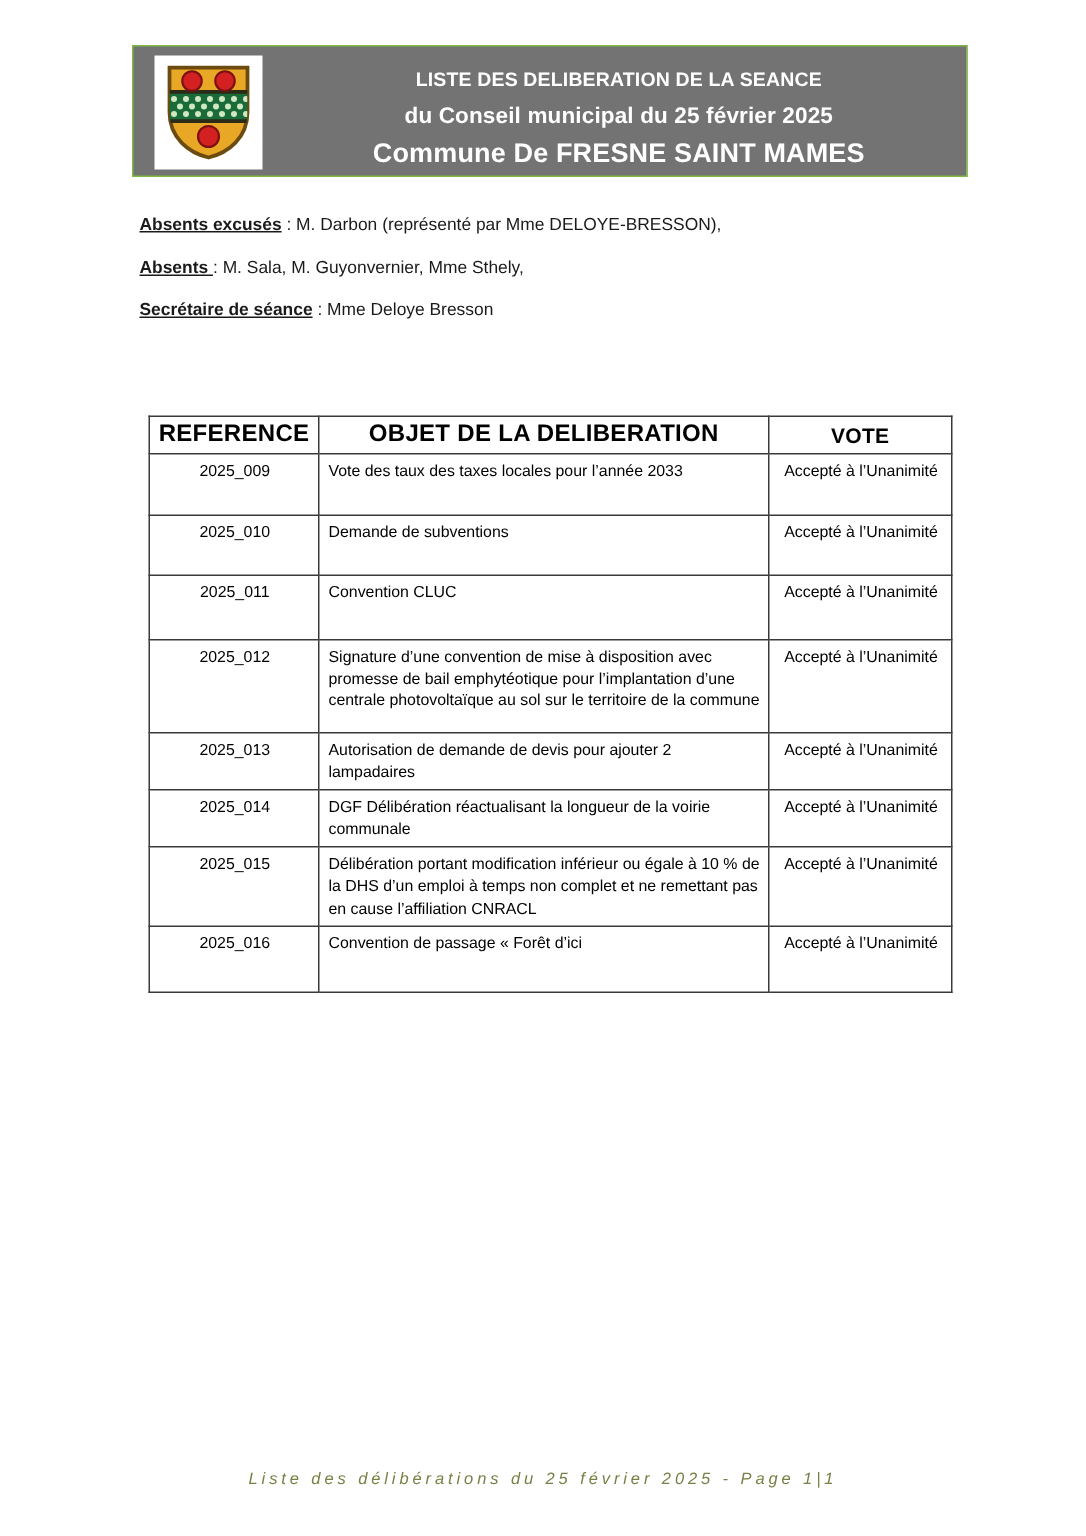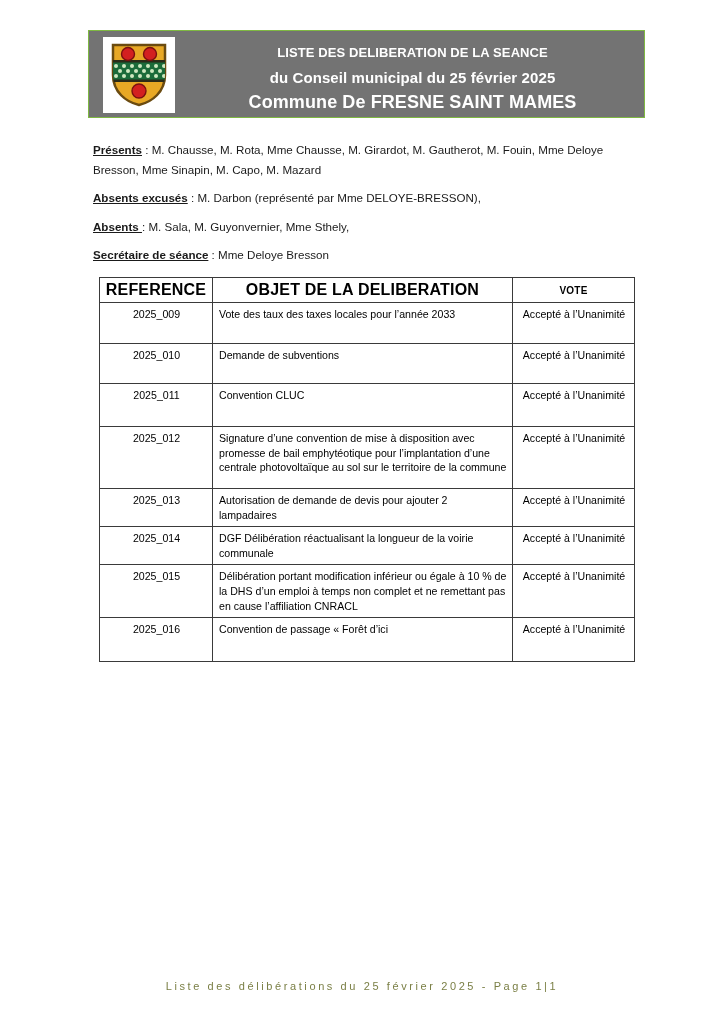--- a/index.html
+++ b/index.html
@@ -108,21 +108,21 @@
 
   .delib-table thead th {
     font-weight: bold;
     font-size: 16px;
     text-align: center;
     height: 23px;
     padding: 3px 2px 3px 2px;
     vertical-align: middle;
     letter-spacing: 0.2px;
   }
-  thead th.th-vote { font-size: 10px; }
+  thead th.th-vote { font-size: 14px; }
 
   .delib-table tbody td {
     font-size: 10.6px;
     line-height: 14.6px;
     padding: 4px 5px 4px 6px;
   }
   td.cell-ref {
     text-align: center;
     font-size: 10.8px;
   }
@@ -148,20 +148,21 @@
   .footer {
     position: absolute;
     left: 0;
     top: 980px;
     width: 724px;
     text-align: center;
     font-size: 11px;
     color: #7a7f45;
     letter-spacing: 2.6px;
     font-family: "Liberation Sans", sans-serif;
+    font-style: italic;
   }
 </style>
 </head>
 <body>
 
 <div class="page">
 
   <div class="banner">
 
     <div class="crest-box">
@@ -207,23 +208,20 @@
 
     <div class="banner-titles">
       <div class="banner-line l1">LISTE DES DELIBERATION DE LA SEANCE</div>
       <div class="banner-line l2">du Conseil municipal du 25 février 2025</div>
       <div class="banner-line l3">Commune De FRESNE SAINT MAMES</div>
     </div>
   </div>
 
   <div class="attendance">
 
-    <p class="att-p">
-      <span class="att-label">Présents</span><span> : </span><span>M. Chausse, M. Rota, Mme Chausse, M. Girardot, M. Gautherot, M. Fouin, Mme Deloye Bresson, Mme Sinapin, M. Capo, M. Mazard</span>
-    </p>
 
     <p class="att-p">
       <span class="att-label">Absents excusés</span><span> : </span><span>M. Darbon (représenté par Mme DELOYE-BRESSON),</span>
     </p>
 
     <p class="att-p">
       <span class="att-label">Absents </span><span>: </span><span>M. Sala, M. Guyonvernier, Mme Sthely,</span>
     </p>
 
     <p class="att-p">

